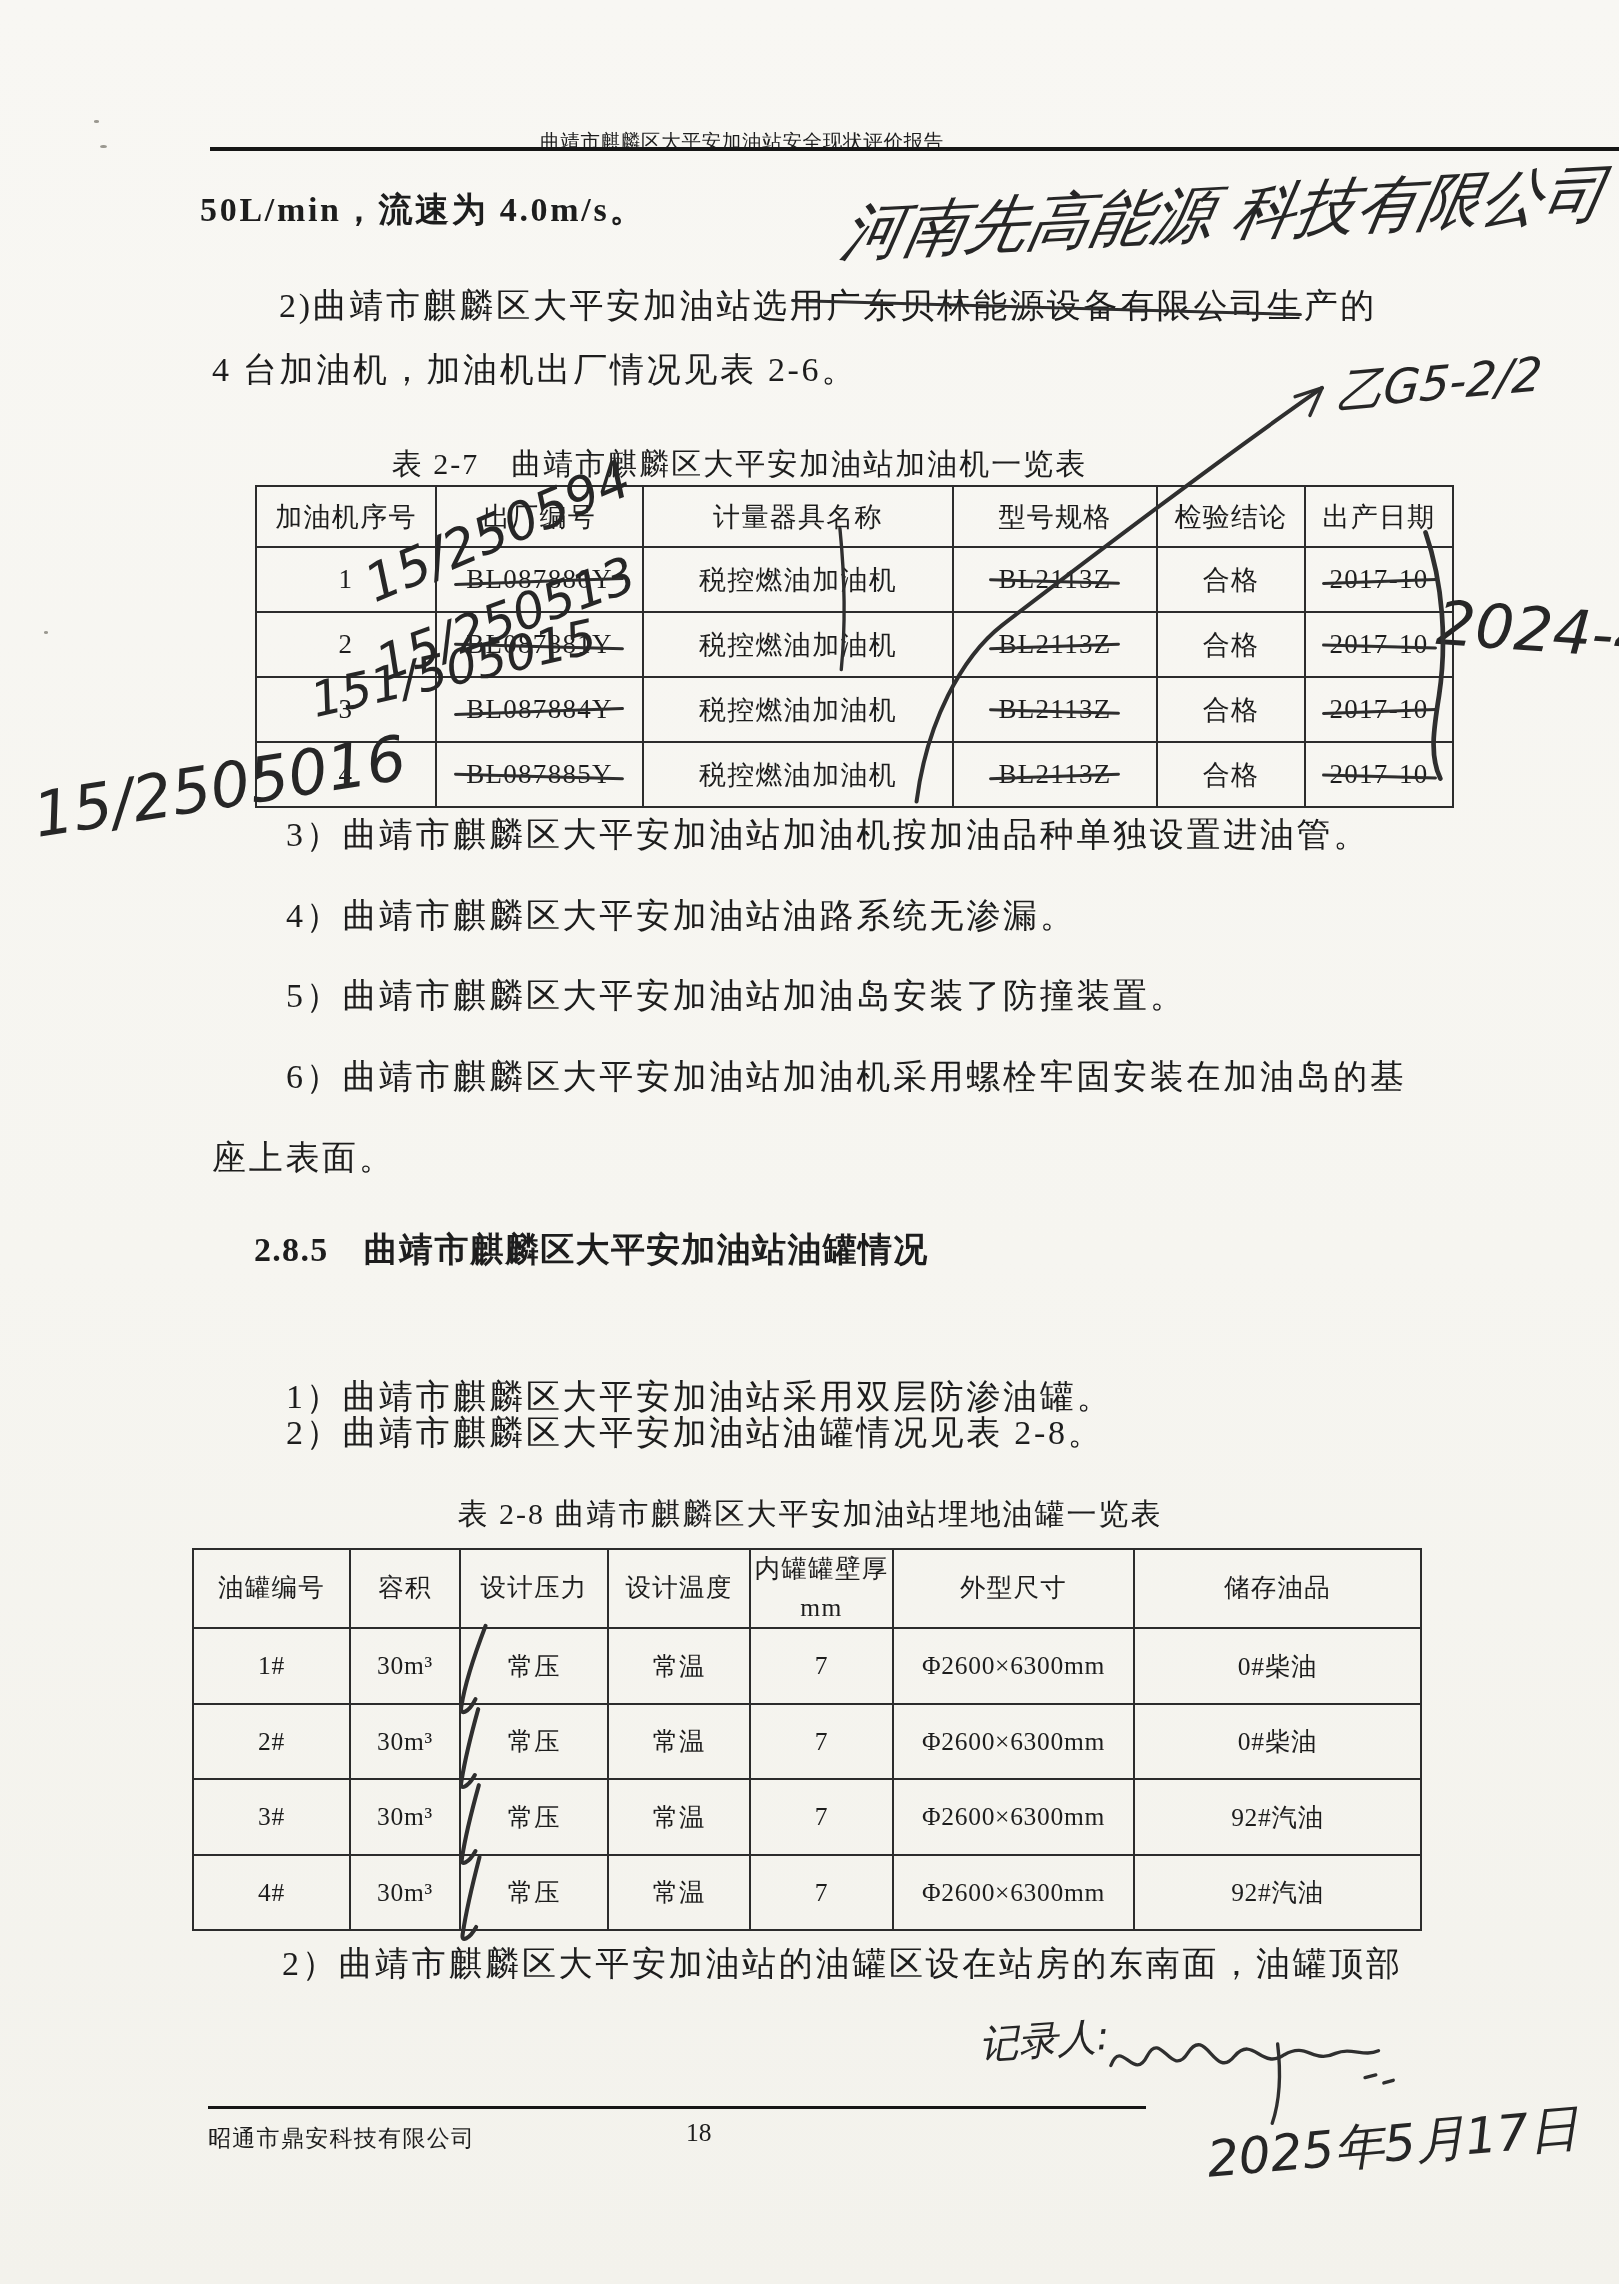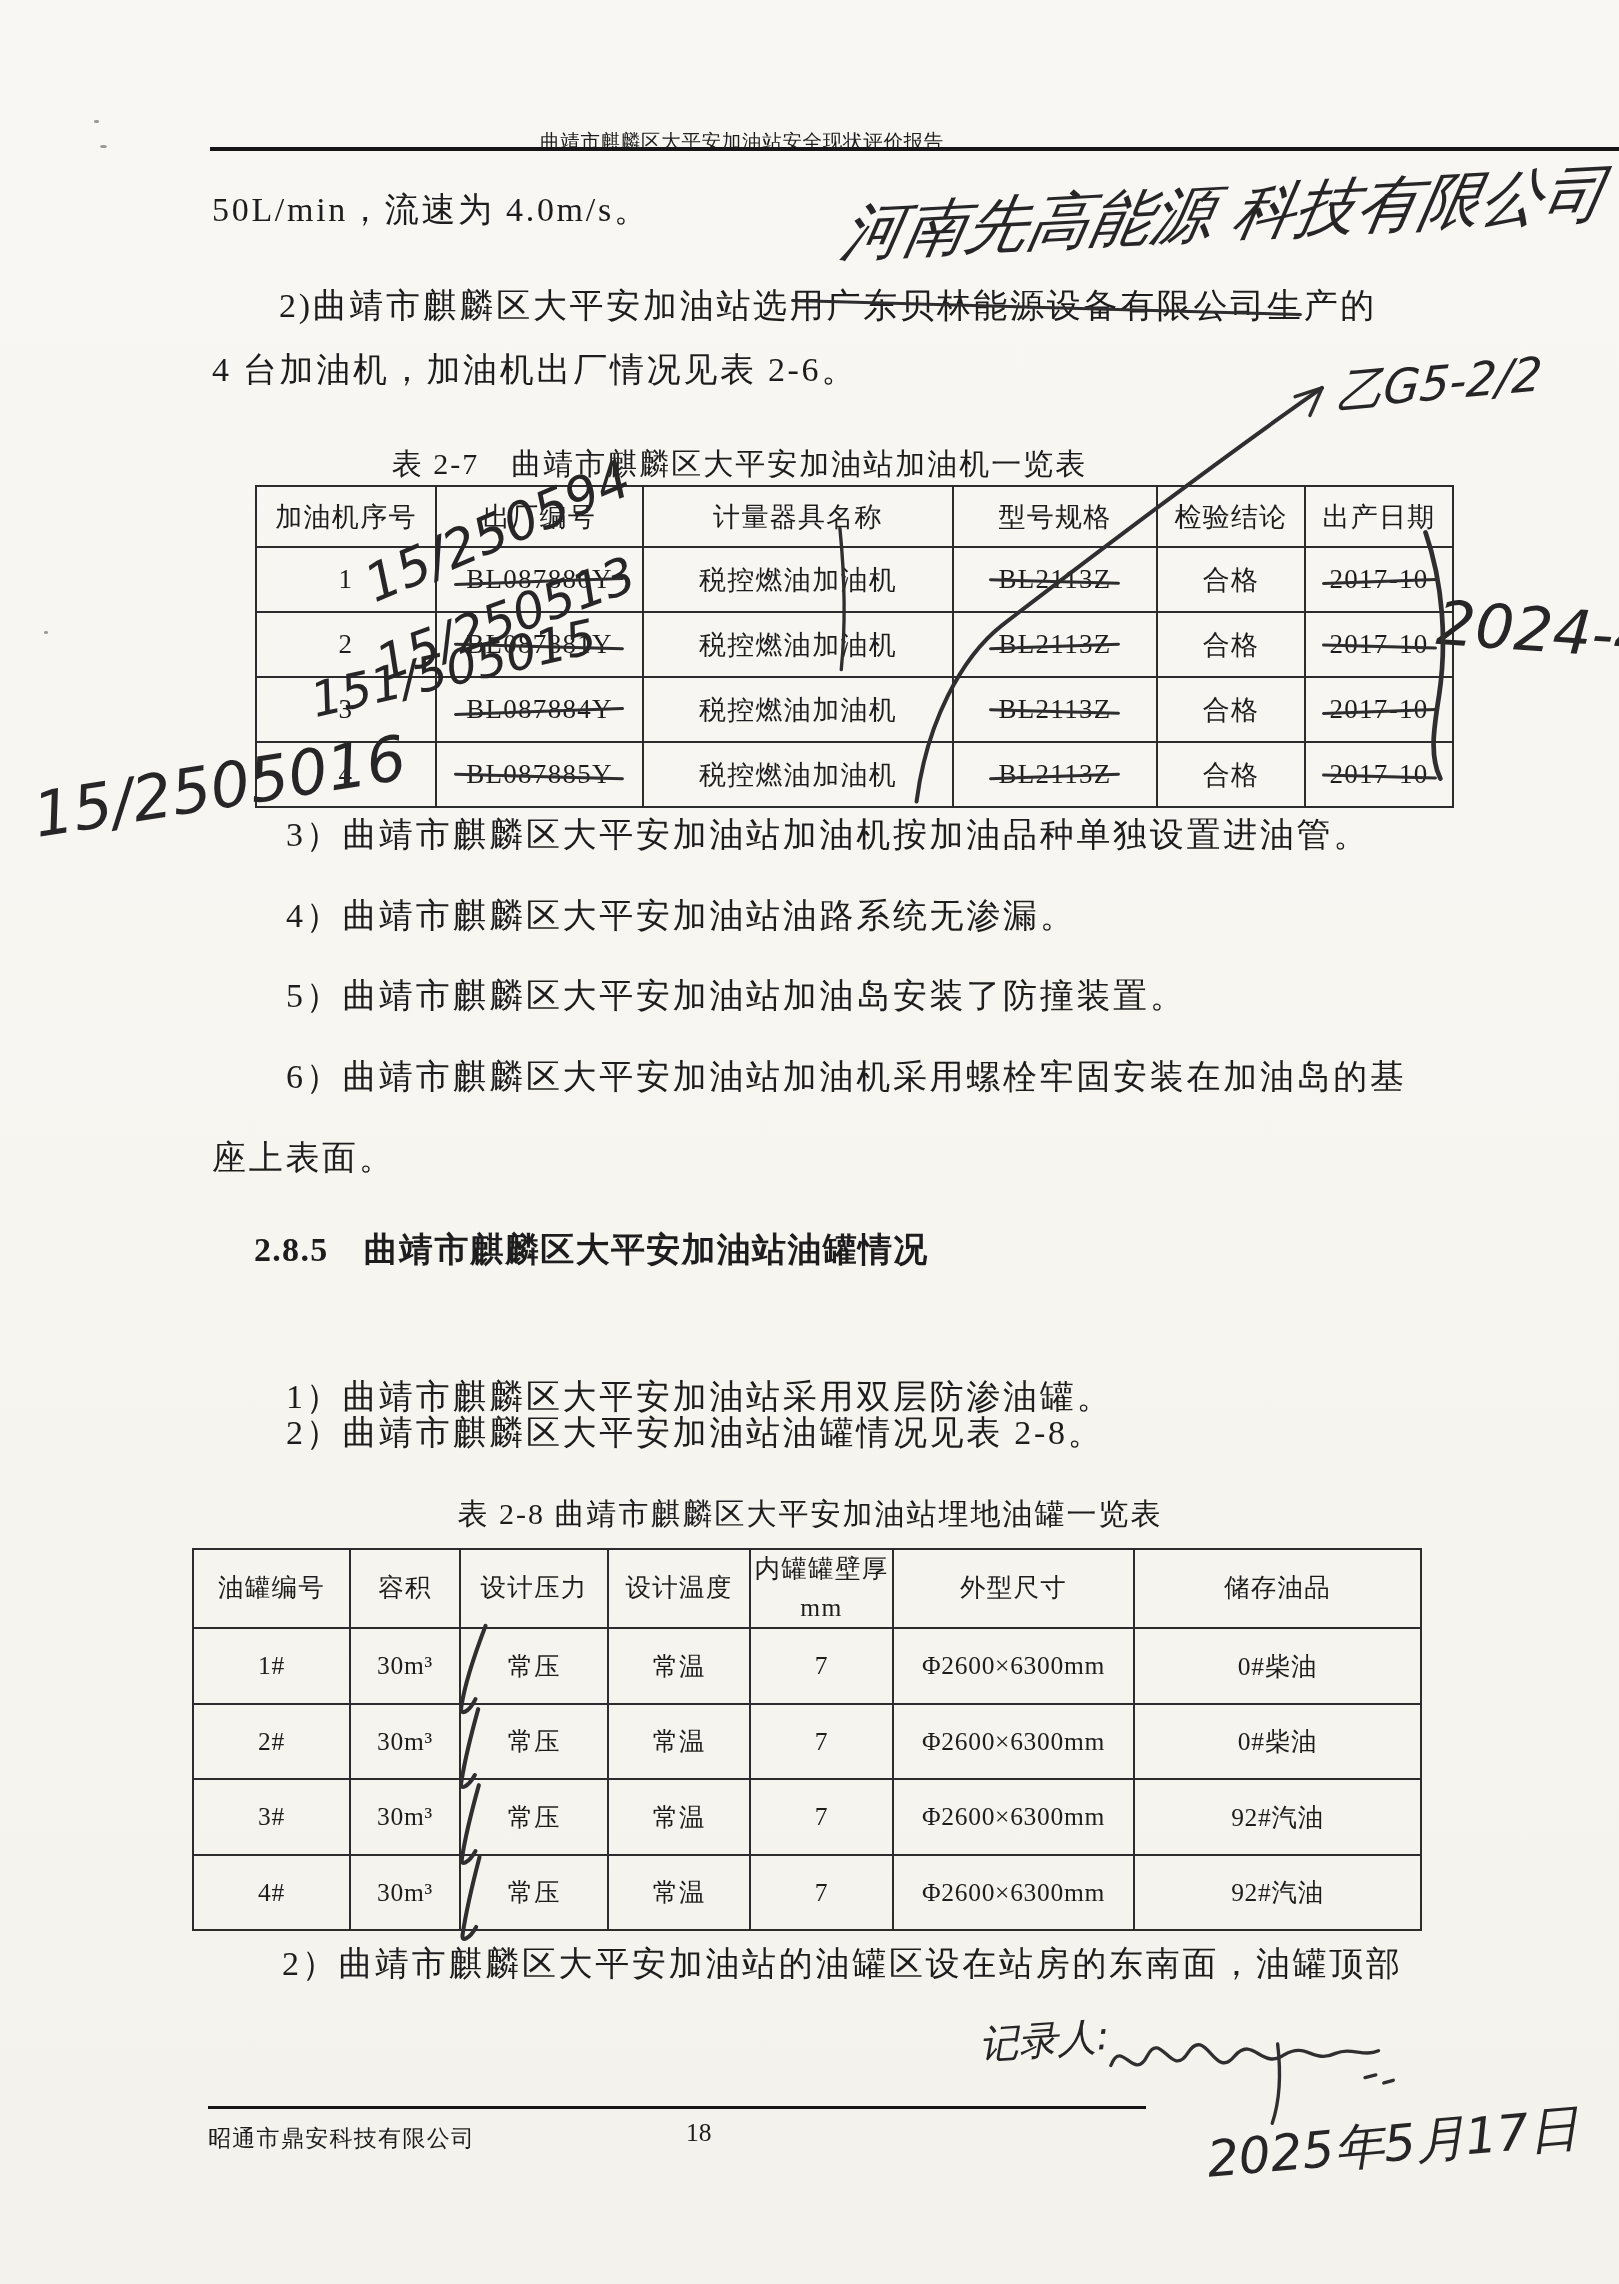--- a/index.html
+++ b/index.html
@@ -45,21 +45,21 @@
   svg.ink{position:absolute;left:0;top:0;pointer-events:none;}
 </style>
 </head>
 <body>
 
 <div class="page">
 
   <div class="abs print header-title" style="left:540px;top:105px;margin-top:23px;">曲靖市麒麟区大平安加油站安全现状评价报告</div>
   <div class="abs rule" style="left:210px;top:147px;width:1410px;height:4px;"></div>
 
-  <div class="abs print body-line" style="left:212px;top:190px;">50L/min，流速为 4.0m/s。</div>
+  <div class="abs print body-line" style="left:200px;top:190px;font-weight:bold;">50L/min，流速为 4.0m/s。</div>
 
   <div class="abs print body-line" style="left:279px;top:286px;">
     <span>2)曲靖市麒麟区大平安加油站选用</span><span class="struckwrap"><span>广东贝林能源设备有限公司</span><i class="hstrike tilt2"></i></span><span>生产的</span>
   </div>
 
   <div class="abs print body-line" style="left:212px;top:350px;">4 台加油机，加油机出厂情况见表 2-6。</div>
 
   <div class="abs print tbl-title" style="left:235px;top:444px;width:1009px;">表 2-7　曲靖市麒麟区大平安加油站加油机一览表</div>
 
   <table class="doc t27 abs" style="left:223px;top:485px;width:1196px;margin-left:32px;">

